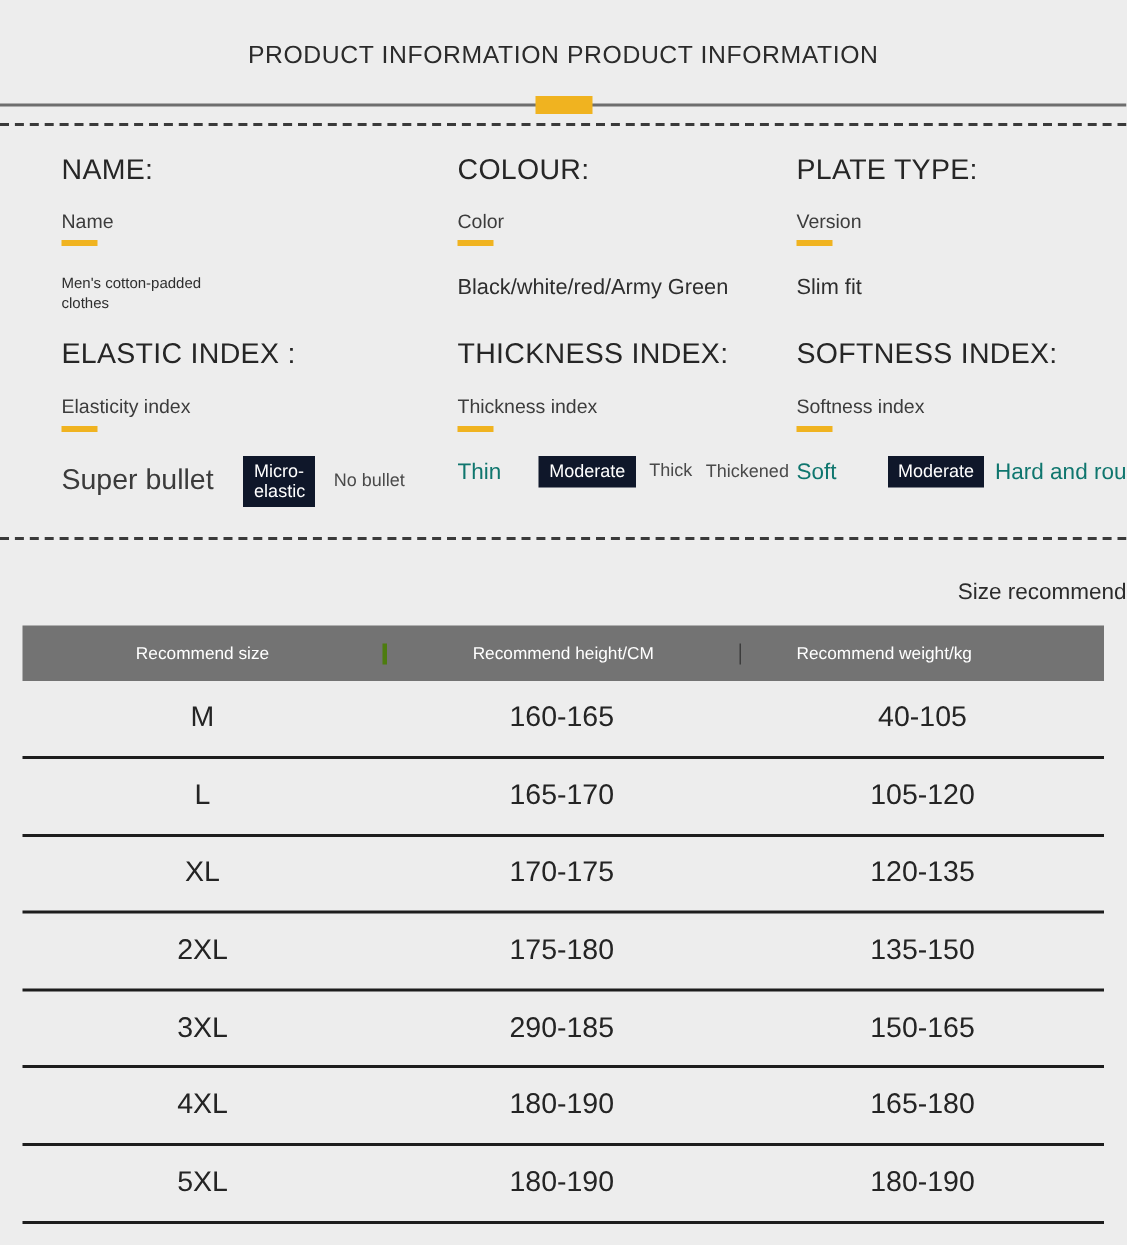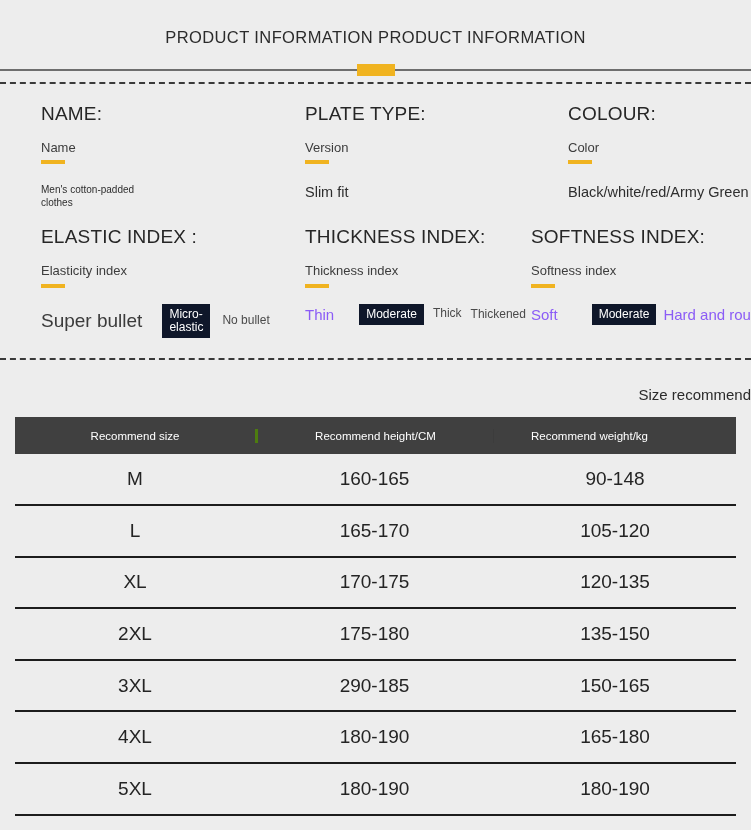--- a/index.html
+++ b/index.html
@@ -118,21 +118,21 @@
     display: flex;
     align-items: center;
     flex-wrap: nowrap;
   }
   .opt {
     color: #555;
     white-space: nowrap;
     line-height: 1.15;
   }
   .opt.plain-lg { font-size: 19px; color: #3b3b3b; }
-  .opt.plain-md { font-size: 15px; color: #8b5cf6; }
+  .opt.plain-md { font-size: 15px; color: #0f766e; }
   .opt.plain-sm { font-size: 12px; color: #4a4a4a; }
   .opt.sel {
     background: #0f172a;
     color: #ffffff;
     font-size: 12px;
     padding: 4px 7px;
     line-height: 1.12;
     white-space: normal;
     margin-left: 16px;
   }
@@ -158,21 +158,21 @@
     color: #2b2b2b;
     padding-top: 26px;
   }
   .size-table {
     margin: 14px 15px 0 15px;
     width: 721px;
     box-sizing: border-box;
   }
   .thead {
     display: flex;
-    background: #404040;
+    background: #737373;
     height: 37px;
     align-items: center;
   }
   .th {
     box-sizing: border-box;
     color: #ffffff;
     font-size: 11.5px;
     text-align: center;
     line-height: 1.25;
     position: relative;
@@ -214,32 +214,32 @@
 
   <div class="attr-row row-1">
 
     <div class="attr-cell c1">
       <div class="attr-heading">NAME:</div>
       <div class="attr-sub">Name</div>
       <div class="attr-underline"></div>
       <div class="attr-value small">Men's cotton-padded clothes</div>
     </div>
 
+    <div class="attr-cell c2">
+      <div class="attr-heading">COLOUR:</div>
+      <div class="attr-sub">Color</div>
+      <div class="attr-underline"></div>
+      <div class="attr-value">Black/white/red/Army Green</div>
+    </div>
+
     <div class="attr-cell c3">
       <div class="attr-heading">PLATE TYPE:</div>
       <div class="attr-sub">Version</div>
       <div class="attr-underline"></div>
       <div class="attr-value">Slim fit</div>
-    </div>
-
-    <div class="attr-cell c2">
-      <div class="attr-heading">COLOUR:</div>
-      <div class="attr-sub">Color</div>
-      <div class="attr-underline"></div>
-      <div class="attr-value">Black/white/red/Army Green</div>
     </div>
 
   </div>
 
   <div class="attr-row row-2">
 
     <div class="attr-cell c1">
       <div class="attr-heading">ELASTIC INDEX :</div>
       <div class="attr-sub">Elasticity index</div>
       <div class="attr-underline"></div>
@@ -291,21 +291,21 @@
   <div class="size-table">
     <div class="thead">
       <div class="th c1">Recommend size</div>
       <div class="th c2">Recommend height/CM</div>
       <div class="th c3">Recommend weight/kg</div>
     </div>
     <div id="table-body">
         <div class="trow">
           <div class="td c1">M</div>
           <div class="td c2">160-165</div>
-          <div class="td c3">90-148</div>
+          <div class="td c3">40-105</div>
         </div>
         <div class="trow">
           <div class="td c1">L</div>
           <div class="td c2">165-170</div>
           <div class="td c3">105-120</div>
         </div>
         <div class="trow">
           <div class="td c1">XL</div>
           <div class="td c2">170-175</div>
           <div class="td c3">120-135</div>

